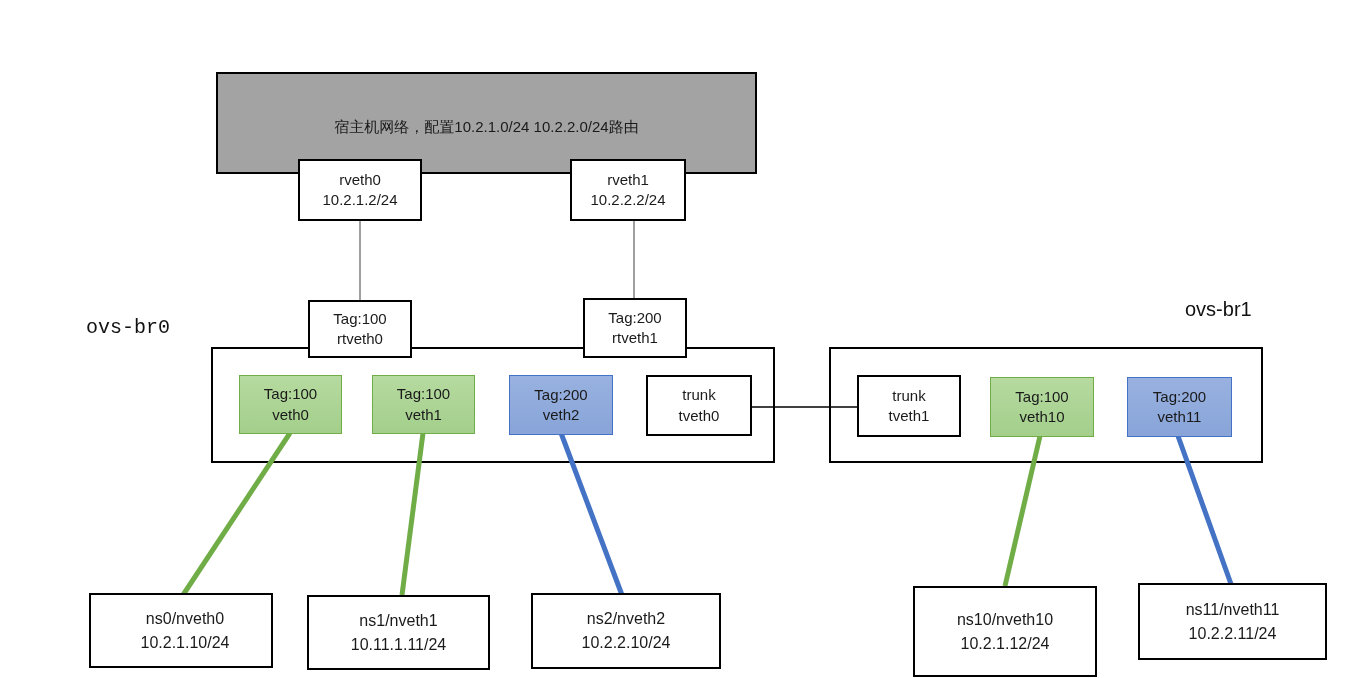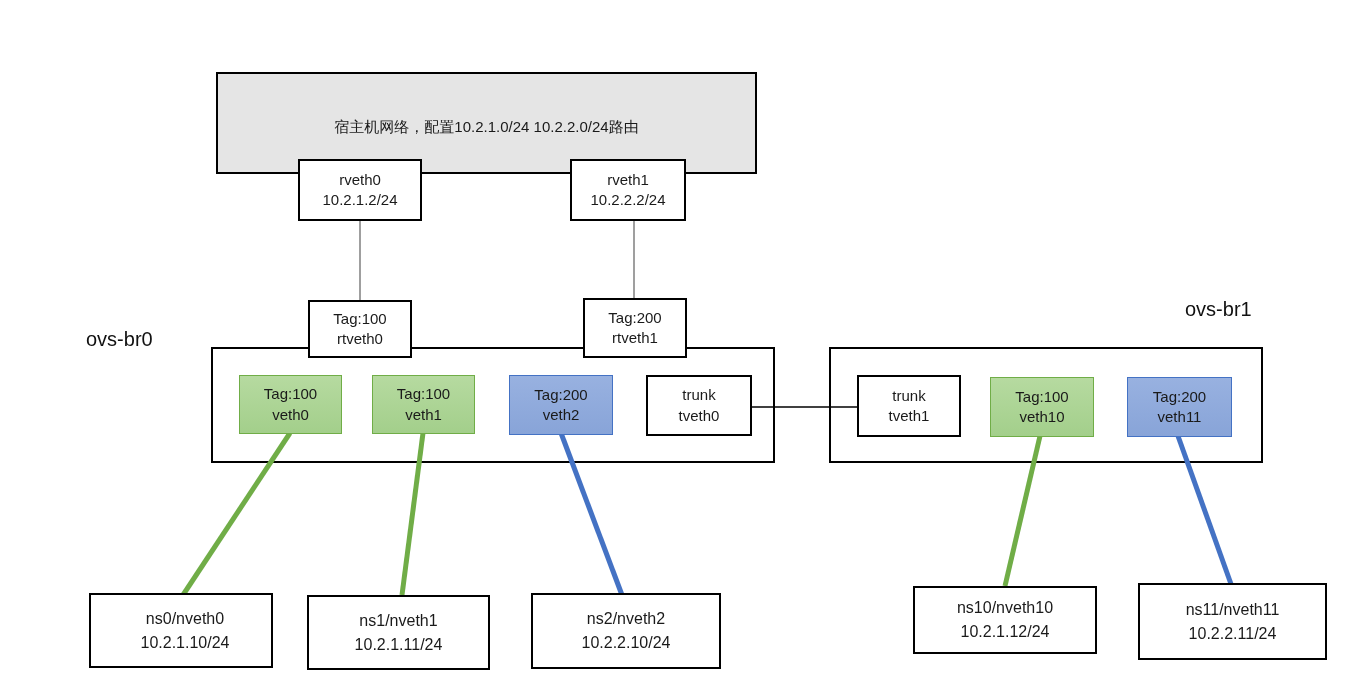--- a/index.html
+++ b/index.html
@@ -28,21 +28,21 @@
     position:absolute;
     box-sizing:border-box;
     border:2.5px solid #000000;
     background:transparent;
     z-index:1;
   }
   .host-box{
     position:absolute;
     box-sizing:border-box;
     border:2.5px solid #000000;
-    background:#e5e5e5;
+    background:#a3a3a3;
     z-index:0;
   }
   .host-label{
     position:absolute;
     width:100%;
     top:44px;
     text-align:center;
     font-size:15px;
     color:#1a1a1a;
     z-index:1;
@@ -83,21 +83,21 @@
 <div id="canvas">
 
 
   <div class="host-box" style="left:216px;top:72px;width:541px;height:102px;">
     <div class="host-label">宿主机网络，配置10.2.1.0/24  10.2.2.0/24路由</div>
   </div>
 
   <div class="outline-only" style="left:211px;top:347px;width:564px;height:116px;"></div>
   <div class="outline-only" style="left:829px;top:347px;width:434px;height:116px;"></div>
 
-  <div class="bridge-label" style="left:86px;top:328px;">ovs-br0</div>
+  <div class="bridge-label" style="left:86px;top:316px;font-family:Liberation Mono, monospace;">ovs-br0</div>
   <div class="bridge-label" style="left:1185px;top:298px;">ovs-br1</div>
 
   <svg id="wires" width="1356" height="678">
 
     <line x1="360" y1="221" x2="360" y2="301" stroke-width="1.5" stroke="#7f7f7f"></line>
     <line x1="634" y1="221" x2="634" y2="299" stroke-width="1.5" stroke="#7f7f7f"></line>
 
     <line x1="752" y1="407" x2="857" y2="407" stroke-width="1.5" stroke="#000000"></line>
 
     <line x1="290" y1="433" x2="183" y2="595" stroke-width="5" stroke="#70ad47"></line>
@@ -154,27 +154,27 @@
     <span>Tag:200</span>
     <span>veth11</span>
   </div>
 
   <div class="box ns-box" style="left:89px;top:593px;width:184px;height:75px;padding-left:8px;">
     <span>ns0/nveth0</span>
     <span>10.2.1.10/24</span>
   </div>
   <div class="box ns-box" style="left:307px;top:595px;width:183px;height:75px;">
     <span>ns1/nveth1</span>
-    <span>10.2.1.11/24</span>
+    <span>10.11.1.11/24</span>
   </div>
   <div class="box ns-box" style="left:531px;top:593px;width:190px;height:76px;">
     <span>ns2/nveth2</span>
     <span>10.2.2.10/24</span>
   </div>
-  <div class="box ns-box" style="left:913px;top:586px;width:184px;height:68px;">
+  <div class="box ns-box" style="left:913px;top:586px;width:184px;height:91px;">
     <span>ns10/nveth10</span>
     <span>10.2.1.12/24</span>
   </div>
   <div class="box ns-box" style="left:1138px;top:583px;width:189px;height:77px;text-align:center;">
     <span>ns11/nveth11</span>
     <span>10.2.2.11/24</span>
   </div>
 
 </div>
 

